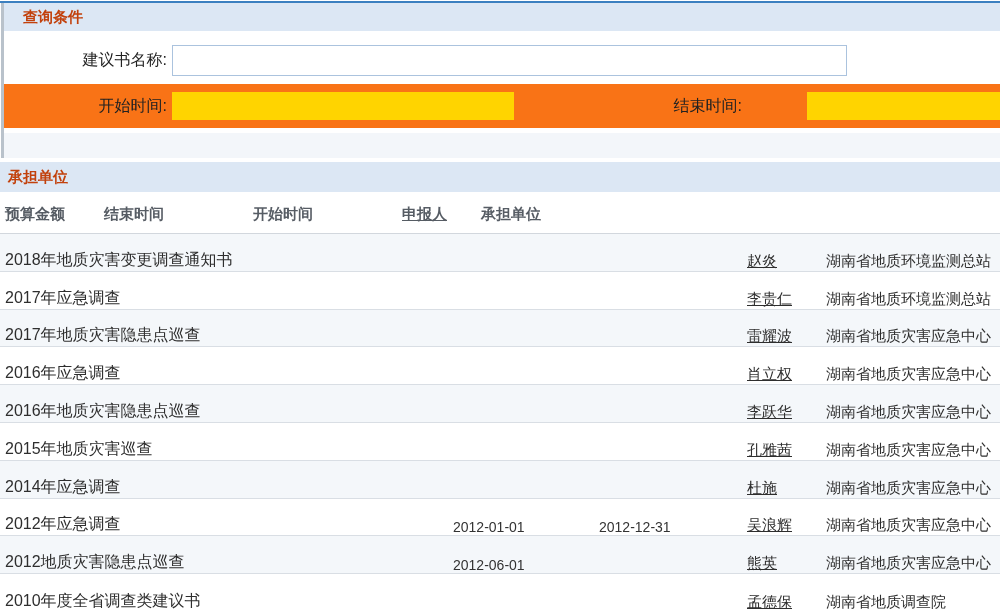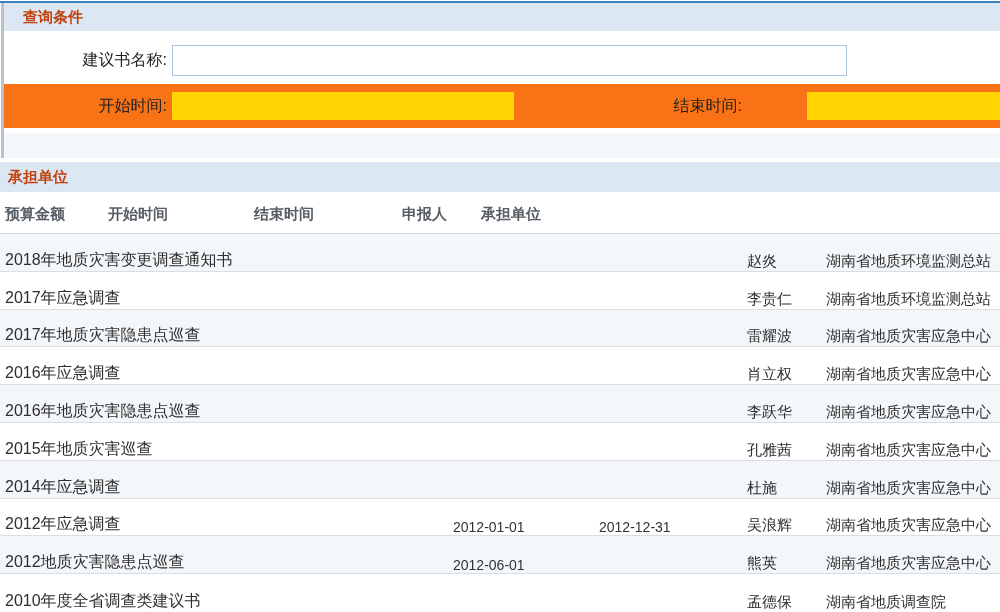--- a/index.html
+++ b/index.html
@@ -47,21 +47,21 @@
   .tbody .trow { height:37.8px; border-bottom:1px solid #d9dee4; background:#fff;align-items:flex-end; }
   .tbody .trow:nth-child(odd) { background:#f4f7fa; }
   .tbody .trow:last-child { border-bottom:none; }
 
   .cell { display:flex; align-items:center; overflow:hidden; white-space:nowrap;
     color:#2e2e2e; }
   .c-name      { width:345px; padding-left:5px;  font-size:16px; }
   .c-budget    { width:100px; padding-left:5px;  }
   .c-start     { width:150px; padding-left:8px;  }
   .c-end       { width:145px; padding-left:4px;  }
-  .c-applicant { width:80px;  padding-left:7px;  font-size:15px; }
+  .c-applicant { width:80px;  padding-left:7px;  font-size:15px;text-decoration:underline; }
   .c-unit      { width:180px; padding-left:6px;  font-size:15px; flex:1; }
   .tbody .c-budget, .tbody .c-start, .tbody .c-end
     { font-size:14px; font-weight:normal; color:#333; }
 </style>
 </head>
 <body>
 
 <div class="page">
   <div class="topline"></div>
 
@@ -86,22 +86,22 @@
   </section>
 
   <section class="list-panel">
     <div class="bar">
       <span class="bar-title">承担单位</span>
     </div>
 
     <div class="table">
       <div class="trow thead">
         <div class="cell c-budget">预算金额</div>
+        <div class="cell c-end">结束时间</div>
         <div class="cell c-start">开始时间</div>
-        <div class="cell c-end">结束时间</div>
         <div class="cell c-applicant">申报人</div>
         <div class="cell c-unit">承担单位</div>
       </div>
       <div class="tbody" id="table-body">
           <div class="trow">
     <div class="cell c-name">2018年地质灾害变更调查通知书</div>
     <div class="cell c-budget"></div>
     <div class="cell c-start"></div>
     <div class="cell c-end"></div>
     <div class="cell c-applicant">赵炎</div>

